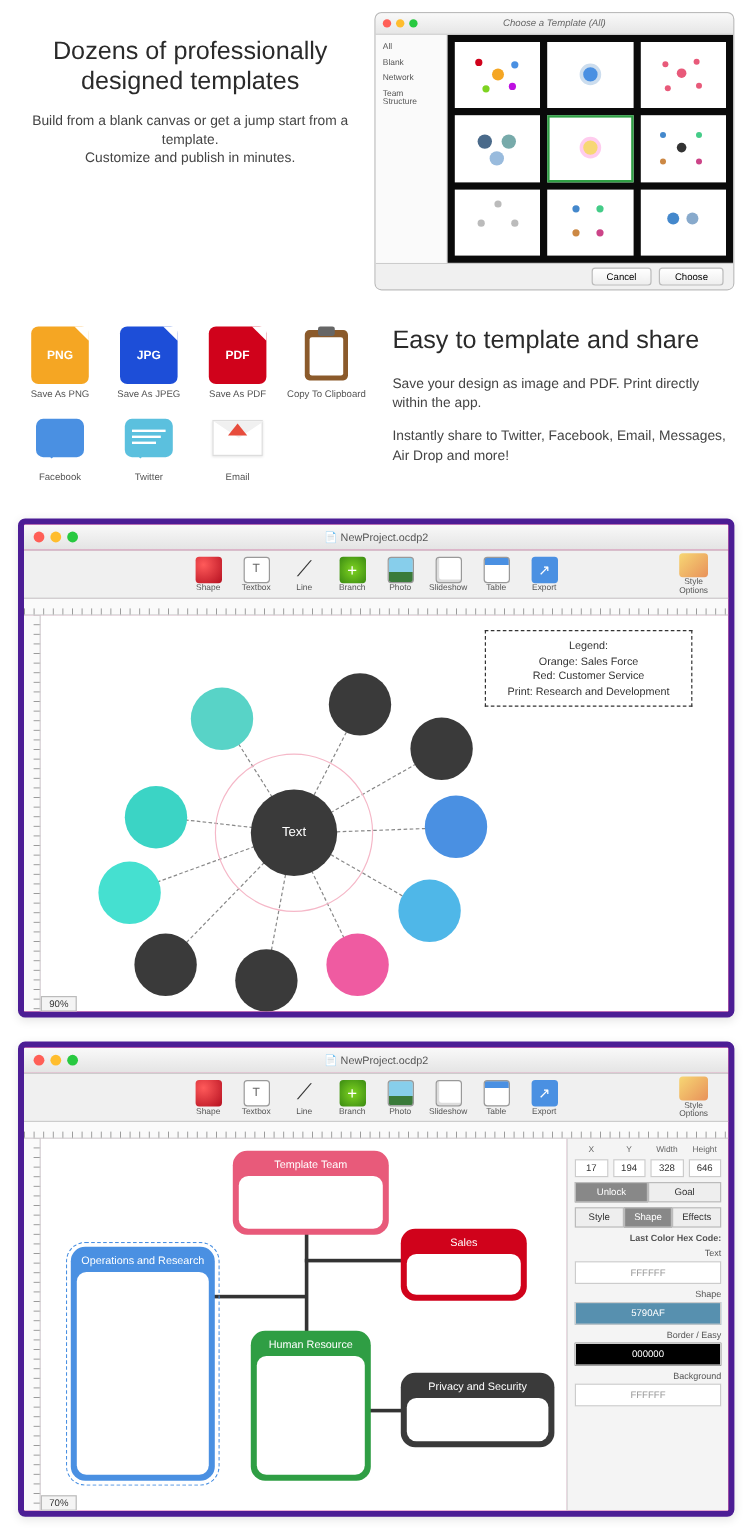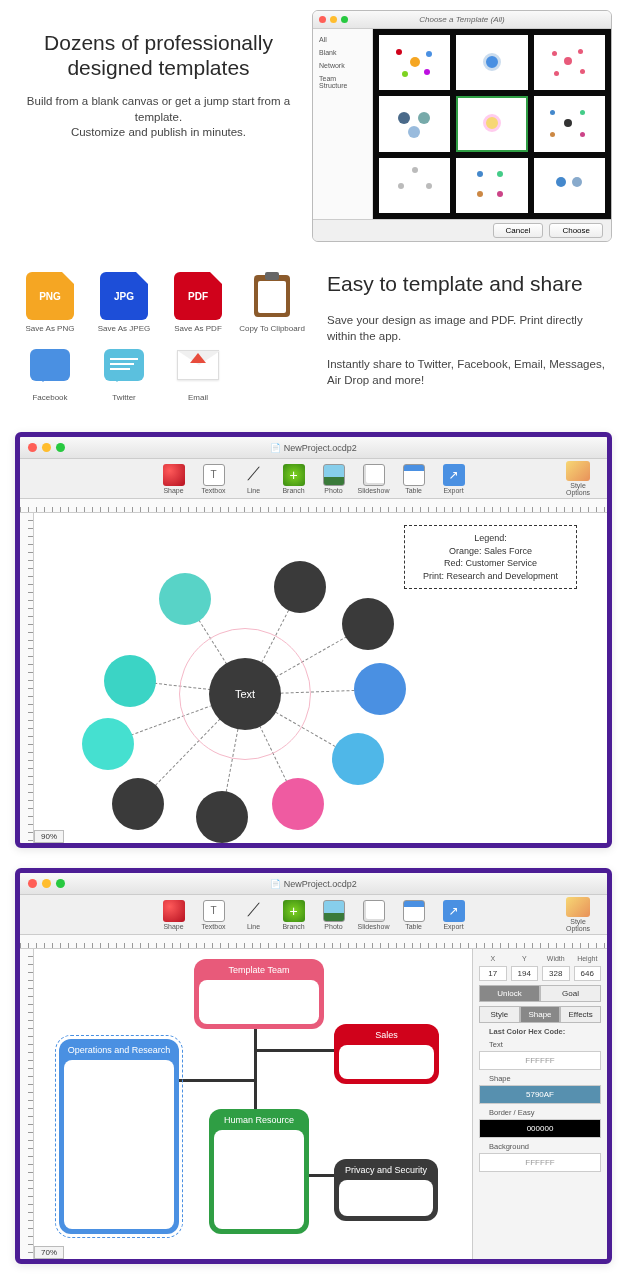--- a/index.html
+++ b/index.html
@@ -64,21 +64,21 @@
   .org-box .inner { background: #fff; border-radius: 8px; width: 100%; height: calc(100% - 16px); margin-top: 2px; }
   .org-box .title { color: #fff; font-size: 9px; text-align: center; padding: 1px 0 3px; }
   .org-line { position: absolute; background: #333; }
   .inspector { width: 135px; background: #f4f4f4; border-left: 1px solid #ccc; padding: 6px; font-size: 8px; }
   .insp-row { display: flex; gap: 4px; margin-bottom: 4px; }
   .insp-lbl { flex:1; text-align:center; color:#666; font-size:7px; }
   .insp-val { flex:1; background:#fff; border:1px solid #ccc; text-align:center; padding:2px 0; font-size:8px; }
   .seg { display:flex; margin-bottom:4px; }
   .seg div { flex:1; text-align:center; padding:3px 0; font-size:8px; border:1px solid #bbb; background:#eee; }
   .seg div.on { background:#888; color:#fff; }
-  .field-lbl { font-size:7.5px; color:#555; margin:4px 10px 2px; }
+  .field-lbl { font-size:7.5px; color:#555; margin:4px 0 2px;text-align:right; }
   .swatch { border:1px solid #ccc; text-align:center; padding:4px 0; font-size:8px; margin-bottom:3px; }
 
   
   .ico-png { background:#f5a623; } .ico-jpg { background:#1d4ed8; } .ico-pdf { background:#d0021b; }
   .ico-clip { background:transparent; }
   .clipboard { width:36px; height:42px; background:#8b5a2b; border-radius:4px; position:relative; }
   .clipboard::before { content:""; position:absolute; top:6px; left:4px; right:4px; bottom:4px; background:#fff; border-radius:2px; }
   .clipboard::after { content:""; position:absolute; top:-3px; left:50%; transform:translateX(-50%); width:14px; height:8px; background:#666; border-radius:2px; }
   .ico-msg { background:transparent; border:3px solid #7ed321; border-radius:6px; width:40px; height:32px; position:relative; }
   .ico-msg::after { content:""; position:absolute; bottom:-8px; left:10px; width:0; height:0; border:5px solid transparent; border-top-color:#7ed321; }
@@ -415,21 +415,21 @@
           <div class="inner"></div>
       </div>
       <div class="org-box" style="left: 25px; top: 90px; width: 120px; height: 195px; outline: rgb(74, 144, 226) dashed 1px; outline-offset: 3px; background: rgb(74, 144, 226);">
         <div class="title">Operations and Research</div>
           <div class="inner"></div>
       </div>
       <div class="org-box" style="left: 175px; top: 160px; width: 100px; height: 125px; background: rgb(47, 158, 68);">
         <div class="title">Human Resource</div>
           <div class="inner"></div>
       </div>
-      <div class="org-box" style="left: 300px; top: 210px; width: 104px; height: 62px; background: rgb(58, 58, 58);">
+      <div class="org-box" style="left: 300px; top: 195px; width: 128px; height: 62px; background: rgb(58, 58, 58);">
         <div class="title">Privacy and Security</div>
           <div class="inner"></div>
       </div>
       <div class="zoom-badge">70%</div>
     </div>
     <div class="inspector">
       <div class="insp-row">
         <div class="insp-lbl">X</div>
         <div class="insp-lbl">Y</div>
         <div class="insp-lbl">Width</div>

